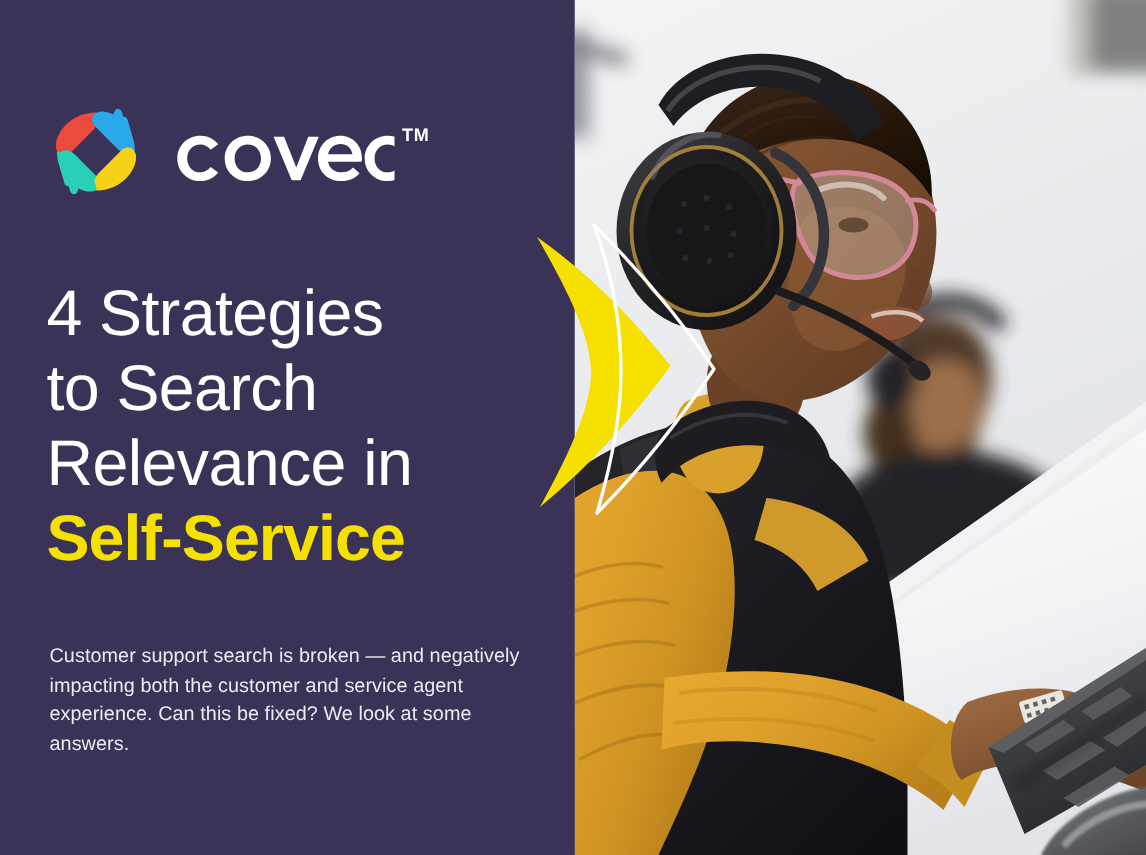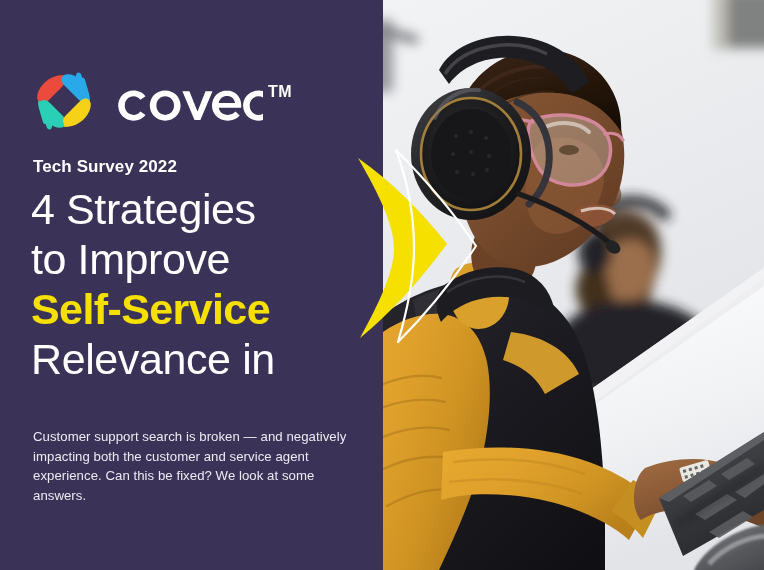--- a/index.html
+++ b/index.html
@@ -48,21 +48,21 @@
   }
   .logo-word {
     margin-left: 16px;
     display: flex;
     align-items: flex-start;
     height: 46px;
   }
   .logo-word svg { display: block; }
   .logo-tm {
     color: #ffffff;
-    font-size: 16px;
+    font-size: 12px;
     font-weight: 700;
     letter-spacing: 0.5px;
     line-height: 1;
     margin-left: 5px;
     margin-top: 6px;
     font-family: "Liberation Sans", sans-serif;
   }
 
   
   .eyebrow {
@@ -453,27 +453,26 @@
 
           <path d="M116 12.5 c-8.6 0 -15 6.6 -15 15.1 c0 8.7 6.5 15.1 15.6 15.1 c5.1 0 9.4 -1.9 12.1 -5.2 l-4.3 -3.9 c-1.9 2.1 -4.5 3.3 -7.6 3.3 c-4.8 0 -8.3 -2.7 -9.1 -7.1 l22.4 0 c0.1 -0.8 0.2 -1.6 0.2 -2.4 c0 -8.4 -6.1 -14.9 -14.3 -14.9 z m-8.3 12.4 c0.9 -4.3 4.2 -6.9 8.3 -6.9 c4.2 0 7.3 2.6 8 6.9 z"></path>
 
           <path d="M147.5 12.5 c-8.7 0 -15.4 6.6 -15.4 15.1 c0 8.5 6.7 15.1 15.4 15.1 c8.7 0 15.4 -6.6 15.4 -15.1 c0 -8.5 -6.7 -15.1 -15.4 -15.1 z m0 24.4 c-5.1 0 -8.8 -3.9 -8.8 -9.3 c0 -5.4 3.7 -9.3 8.8 -9.3 c5.1 0 8.8 3.9 8.8 9.3 c0 5.4 -3.7 9.3 -8.8 9.3 z"></path>
         </g>
       </svg>
       <span class="logo-tm">TM</span>
     </div>
   </div>
 
-  <div class="eyebrow" style="z-index:6;">Tech Survey 2022</div>
 
   <h1 class="headline" style="z-index:6;">
     <span class="hl-line">4 Strategies</span>
-    <span class="hl-line">to Improve</span>
+    <span class="hl-line">to Search</span>
+    <span class="hl-line">Relevance in</span>
     <span class="hl-line accent">Self-Service</span>
-    <span class="hl-line">Relevance in</span>
   </h1>
 
   <p class="body-copy" style="z-index:6;">Customer support search is broken — and negatively impacting both the customer and service agent experience. Can this be fixed? We look  at some answers.</p>
 
   <div class="chevron-layer">
     <svg width="150" height="200" viewBox="0 0 150 200" aria-hidden="true">
 
       <path d="M6 10 C 40 34 70 64 95 96 C 70 130 42 162 8 190 C 30 150 42 122 42 100 C 42 78 28 48 6 10 Z" fill="#f5e000"></path>
 
       <path d="M44 2 C 72 30 100 62 124 98 C 100 134 74 166 46 194" fill="none" stroke="#ffffff" stroke-width="2.2" stroke-linecap="round" stroke-linejoin="round"></path>

